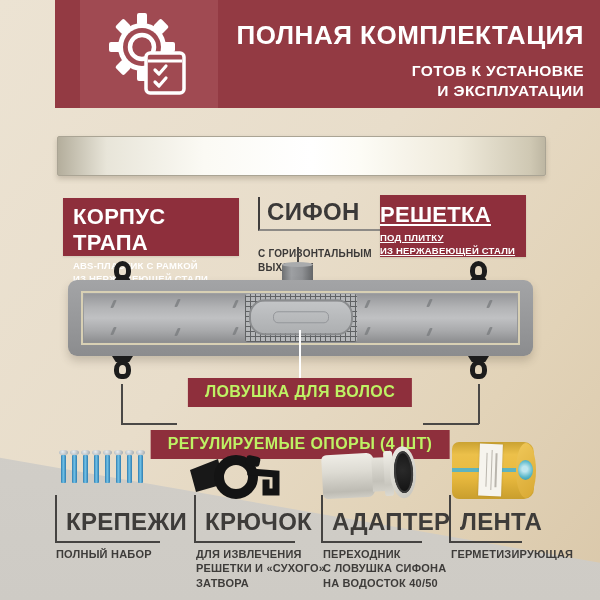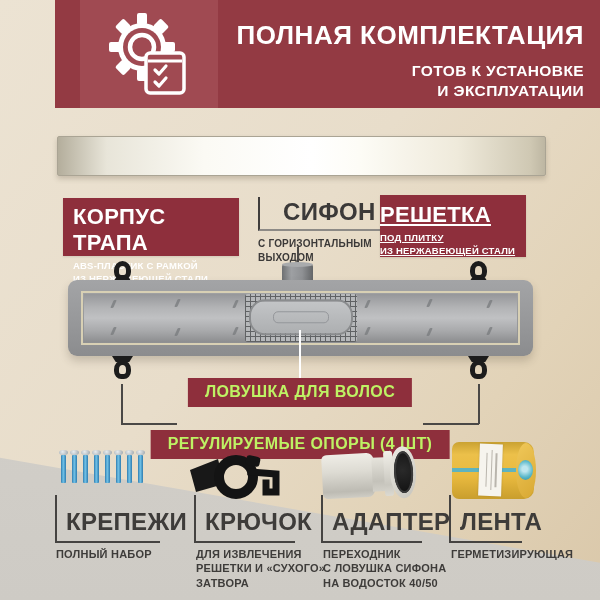--- a/index.html
+++ b/index.html
@@ -26,22 +26,22 @@
   
   .red-box{position:absolute;background:#8e2f3c;color:#fff;box-shadow:0 1px 2px rgba(0,0,0,.1);}
   .box-body{left:63px;top:198px;width:166px;height:52px;padding:6px 0 0 10px;box-sizing:content-box;}
   .box-grate{left:380px;top:195px;width:142px;height:55px;padding:7px 4px 0 0;text-align:left;text-decoration:underline;}
   .red-box .rb-title{font-size:22px;font-weight:800;letter-spacing:.3px;margin:0 0 4px 0;}
   .red-box .rb-sub{font-size:9.5px;font-weight:700;line-height:1.35;letter-spacing:.2px;}
 
   .siphon-label{position:absolute;left:258px;top:197px;color:#3b3938;}
   .siphon-title-wrap{border-left:2px solid #3f3d3c;border-bottom:2px solid #8d8a86;
     padding:1px 26px 3px 7px;display:inline-block;}
-  .siphon-title{font-size:24px;font-weight:800;letter-spacing:.3px;margin-left:16px;}
-  .siphon-sub{font-size:10px;font-weight:700;line-height:1.4;letter-spacing:.2px;margin-top:6px;}
+  .siphon-title{font-size:24px;font-weight:800;letter-spacing:.3px;}
+  .siphon-sub{font-size:10px;font-weight:700;line-height:1.4;letter-spacing:.2px;margin-top:16px;}
 
   
   .vline{position:absolute;background:#4a4846;width:1.5px;}
   .hline{position:absolute;background:#4a4846;height:1.5px;}
   .white-line{position:absolute;background:#ffffff;width:2px;}
 
   
   .siphon-cyl{position:absolute;left:282px;top:264px;width:31px;height:18px;border-radius:3px 3px 1px 1px;
     background:linear-gradient(90deg,#6e7072,#9ea0a3 30%,#8f9194 65%,#636567);}
   .siphon-cyl:before{content:"";position:absolute;left:0;top:-2px;width:31px;height:5px;border-radius:50%;

